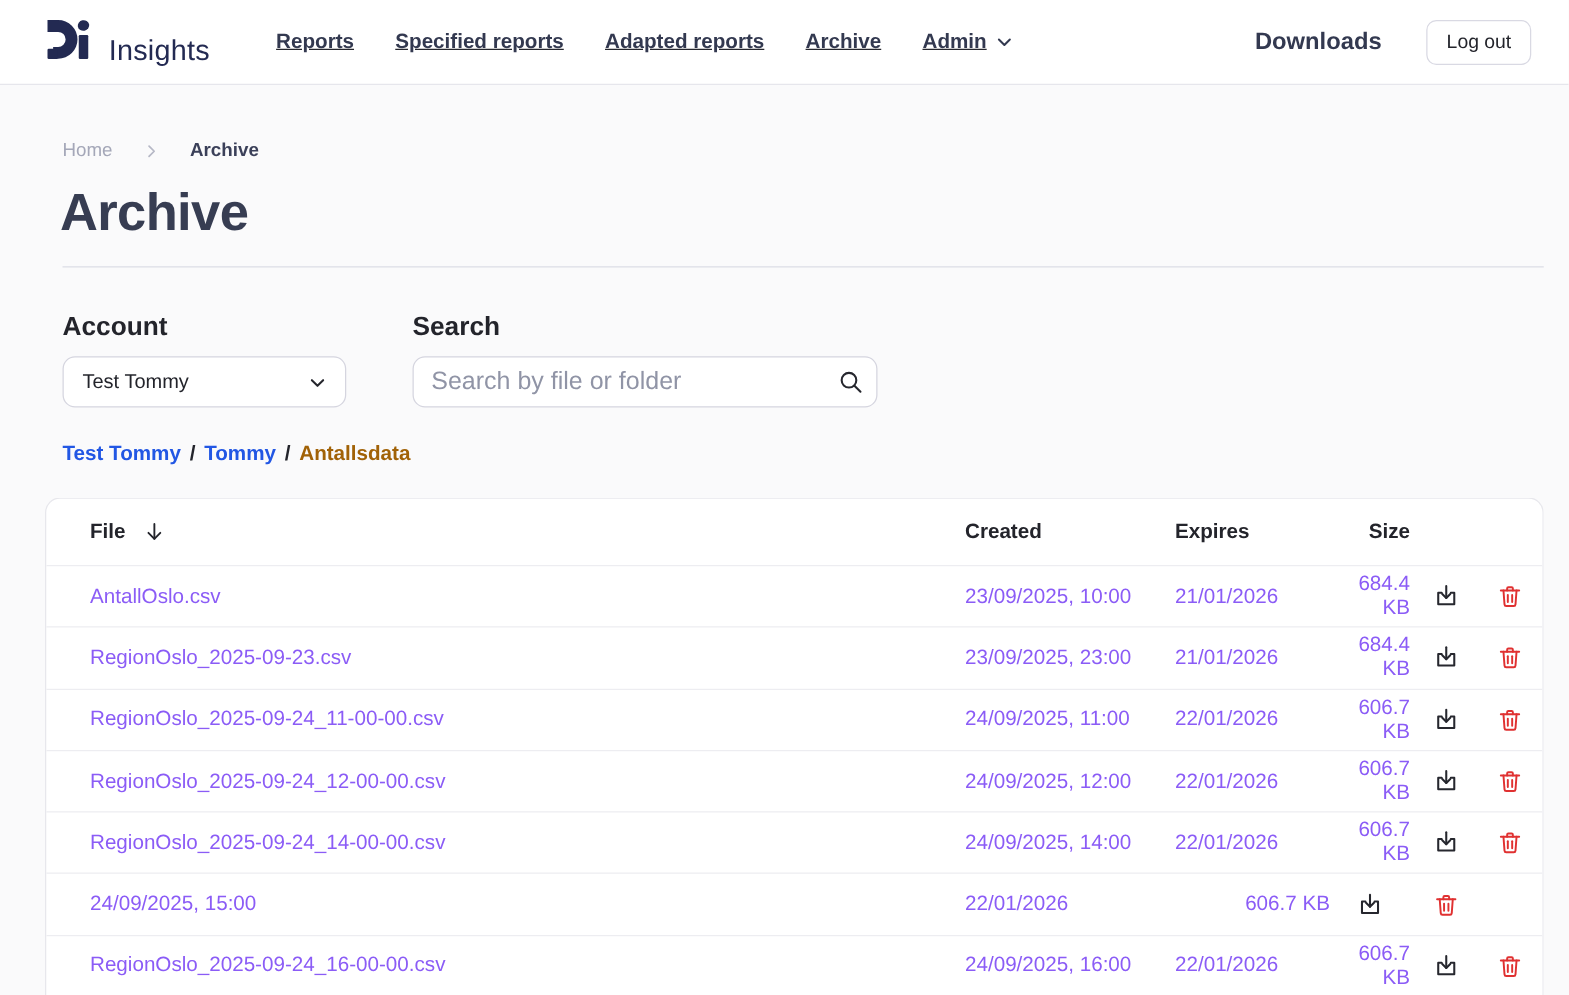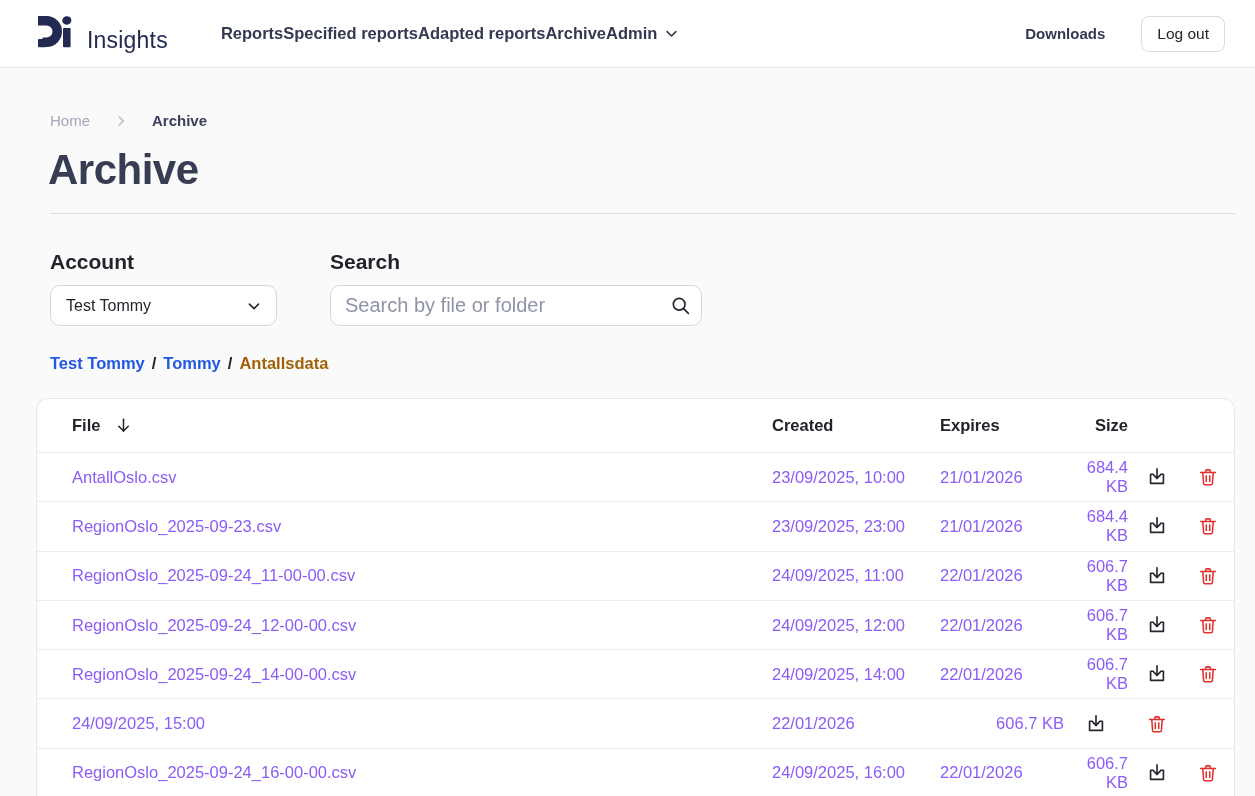--- a/index.html
+++ b/index.html
@@ -9,27 +9,27 @@
     background:#fafafb;
     color:#26272e;
   }
   
   .topbar {
     height:68px; background:#ffffff; border-bottom:1px solid #e6e6ec;
     display:flex; align-items:center; padding:0 30px 0 36px;
   }
   .brand { display:flex; align-items:flex-end; gap:9px; cursor:pointer; }
   .brand-name { font-size:23px; font-weight:500; color:#232a52; letter-spacing:.2px; }
-  .mainnav { display:flex; align-items:flex-start; margin-left:53px; }
+  .mainnav { display:flex; align-items:flex-start; gap:33px; margin-left:53px;text-decoration:underline; }
   .nav-item {
     font-size:16.5px; font-weight:700; color:#333950; cursor:pointer;
     display:flex; align-items:center; gap:7px; white-space:nowrap;
   }
   .topbar-right { margin-left:auto; display:flex; align-items:center; gap:36px; }
-  .downloads-link { font-size:15px; font-weight:700; color:#333950; cursor:pointer; }
+  .downloads-link { font-size:19px; font-weight:700; color:#333950; cursor:pointer; }
   .logout-btn {
     font-family:inherit; font-size:15.5px; font-weight:500; color:#23242b;
     background:#fff; border:1px solid #d9d9e3; border-radius:8px;
     padding:8px 15px; cursor:pointer;
   }
   
   .main { padding:0 20px 0 36px; }
   .breadcrumb {
     margin:44px 0 0 14px; display:flex; align-items:center; gap:24px; font-size:15px;
   }

